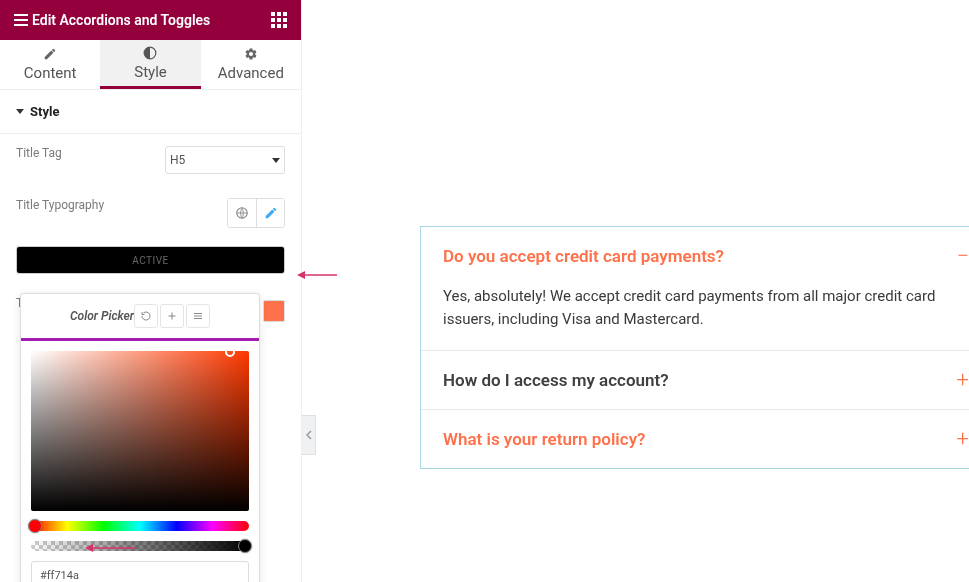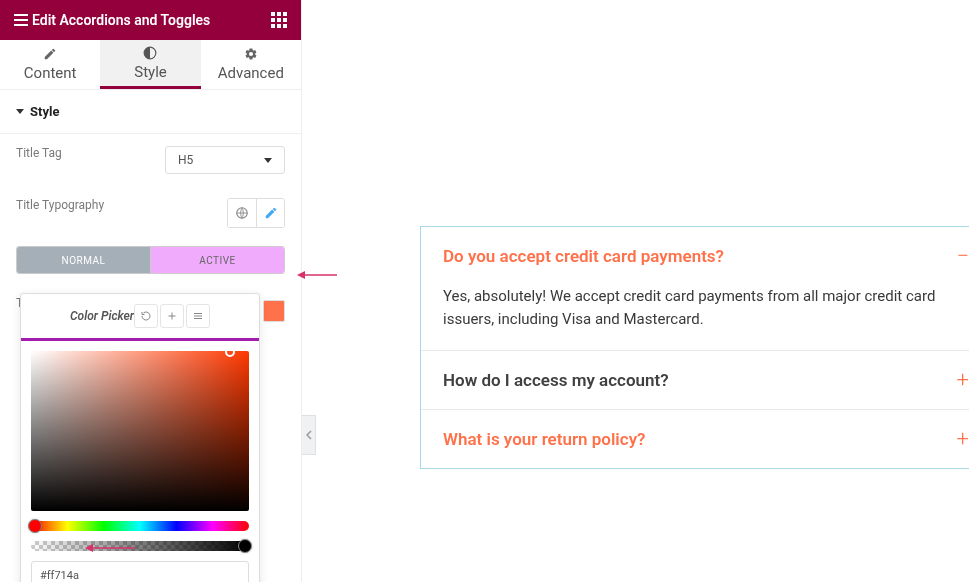--- a/index.html
+++ b/index.html
@@ -12,26 +12,26 @@
   .apps-icon { display: grid; grid-template-columns: repeat(3,4px); grid-template-rows: repeat(3,4px); gap: 2px; padding: 4px; cursor: pointer; }
   .apps-icon span { background: #fff; width: 4px; height: 4px; }
   .tabs { display: flex; background: #fff; height: 50px; border-bottom: 1px solid #eee; }
   .tab { flex: 1; display: flex; flex-direction: column; align-items: center; justify-content: center; gap: 3px; cursor: pointer; font-size: 15px; color: #555; }
   .tab.active { background: #f1f1f1; border-bottom: 3px solid #93003c; }
   .tab svg { width: 14px; height: 14px; }
   .section-head { display: flex; align-items: center; gap: 6px; padding: 14px 16px; font-size: 13px; font-weight: 700; color: #222; border-bottom: 1px solid #eee; cursor: pointer; }
   .section-body { padding: 0 16px; }
   .row { display: flex; justify-content: space-between; padding: 12px 0; }
   .row-label { font-size: 12px; color: #7a7a7a; }
-  .select { width: 120px; height: 28px; border: 1px solid #ddd; border-radius: 3px; display: flex; align-items: center; justify-content: space-between; padding: 0 12px; font-size: 12px; color: #555; background: #fff; cursor: pointer; }
+  .select { width: 120px; height: 28px; border: 1px solid #ddd; border-radius: 3px; display: flex; align-items: center; justify-content: space-between; padding: 0 4px; font-size: 12px; color: #555; background: #fff; cursor: pointer; }
   .icon-btn-group { display: flex; border: 1px solid #ddd; border-radius: 3px; overflow: hidden; }
   .icon-btn { width: 28px; height: 28px; display: flex; align-items: center; justify-content: center; background: #fff; cursor: pointer; }
   .icon-btn + .icon-btn { border-left: 1px solid #ddd; }
   .segmented { display: flex; width: 100%; border: 1px solid #ccc; border-radius: 3px; overflow: hidden; height: 28px; margin: 6px 0 10px; }
-  .seg { flex: 1; display: flex; align-items: center; justify-content: center; font-size: 10px; letter-spacing: 0.5px; cursor: pointer; background: #f0abfc; color: #666; }
+  .seg { flex: 1; display: flex; align-items: center; justify-content: center; font-size: 10px; letter-spacing: 0.5px; cursor: pointer; background: #000000; color: #666; }
   .seg.active { background: #a4afb7; color: #fff; }
   .seg + .seg { border-left: 1px solid #ccc; }
   .swatch { width: 22px; height: 22px; border: 1px solid #ddd; border-radius: 2px; cursor: pointer; }
   .color-picker { position: absolute; left: 20px; top: 293px; width: 240px; background: #fff; border: 1px solid #ddd; border-radius: 3px; box-shadow: 0 2px 10px rgba(0,0,0,0.1); padding: 0; }
   .cp-head { display: flex; align-items: center; justify-content: center; padding: 10px 12px; border-bottom: 3px solid #a21caf; font-style: italic; }
   .cp-title { font-size: 12px; color: #555; font-weight: 600; }
   .cp-tools { display: flex; gap: 2px; }
   .cp-tool { width: 24px; height: 24px; border: 1px solid #e4e4e4; border-radius: 3px; display: flex; align-items: center; justify-content: center; cursor: pointer; background: #fff; }
   .cp-body { padding: 10px; }
   .sv-grad { width: 218px; height: 160px; position: relative; background: linear-gradient(to top, #000, rgba(0,0,0,0)), linear-gradient(to right, #fff, #ff3800); border-radius: 2px; }
@@ -125,21 +125,20 @@
         </div>
         <div class="icon-btn">
           <svg width="14" height="14" viewBox="0 0 24 24">
               <path fill="#3fa9f5" d="M3 17.25V21h3.75L17.81 9.94l-3.75-3.75L3 17.25zM20.71 7.04a1 1 0 0 0 0-1.41l-2.34-2.34a1 1 0 0 0-1.41 0l-1.83 1.83 3.75 3.75 1.83-1.83z"></path>
             </svg>
         </div>
       </div>
     </div>
 
     <div class="segmented">
-      <div class="seg active">NORMAL</div>
       <div class="seg">ACTIVE</div>
     </div>
 
     <div class="row">
       <span class="row-label">Title Color</span>
       <div style="display:flex;gap:4px;align-items:center">
         <div class="icon-btn-group">
           <div class="icon-btn">
             <svg width="14" height="14" viewBox="0 0 24 24">
                 <circle cx="12" cy="12" r="9" fill="none" stroke="#888" stroke-width="2"></circle>

